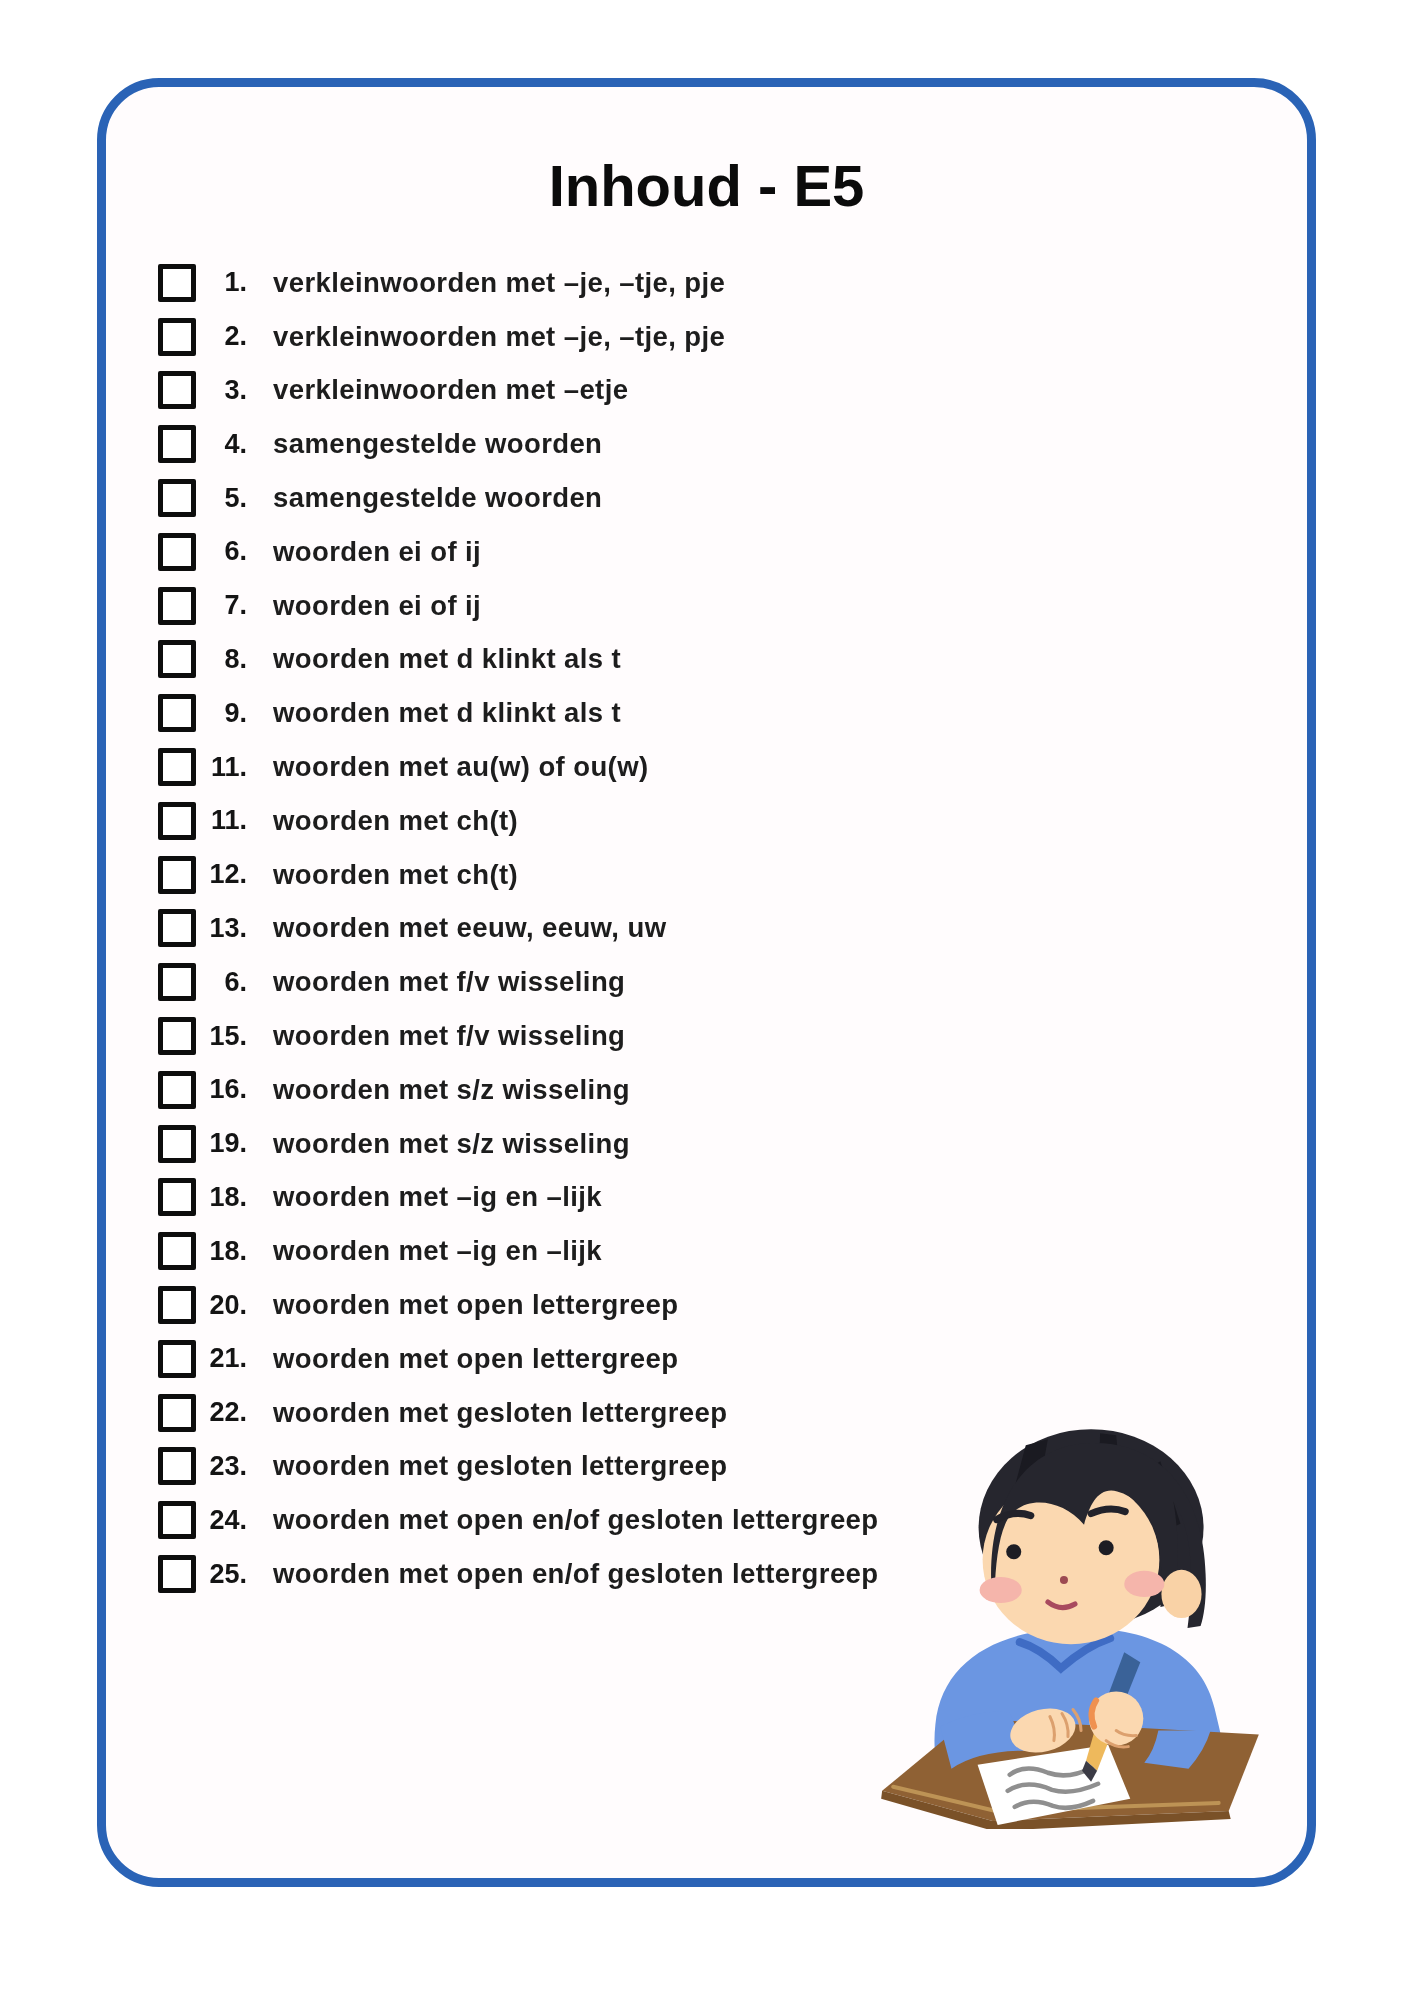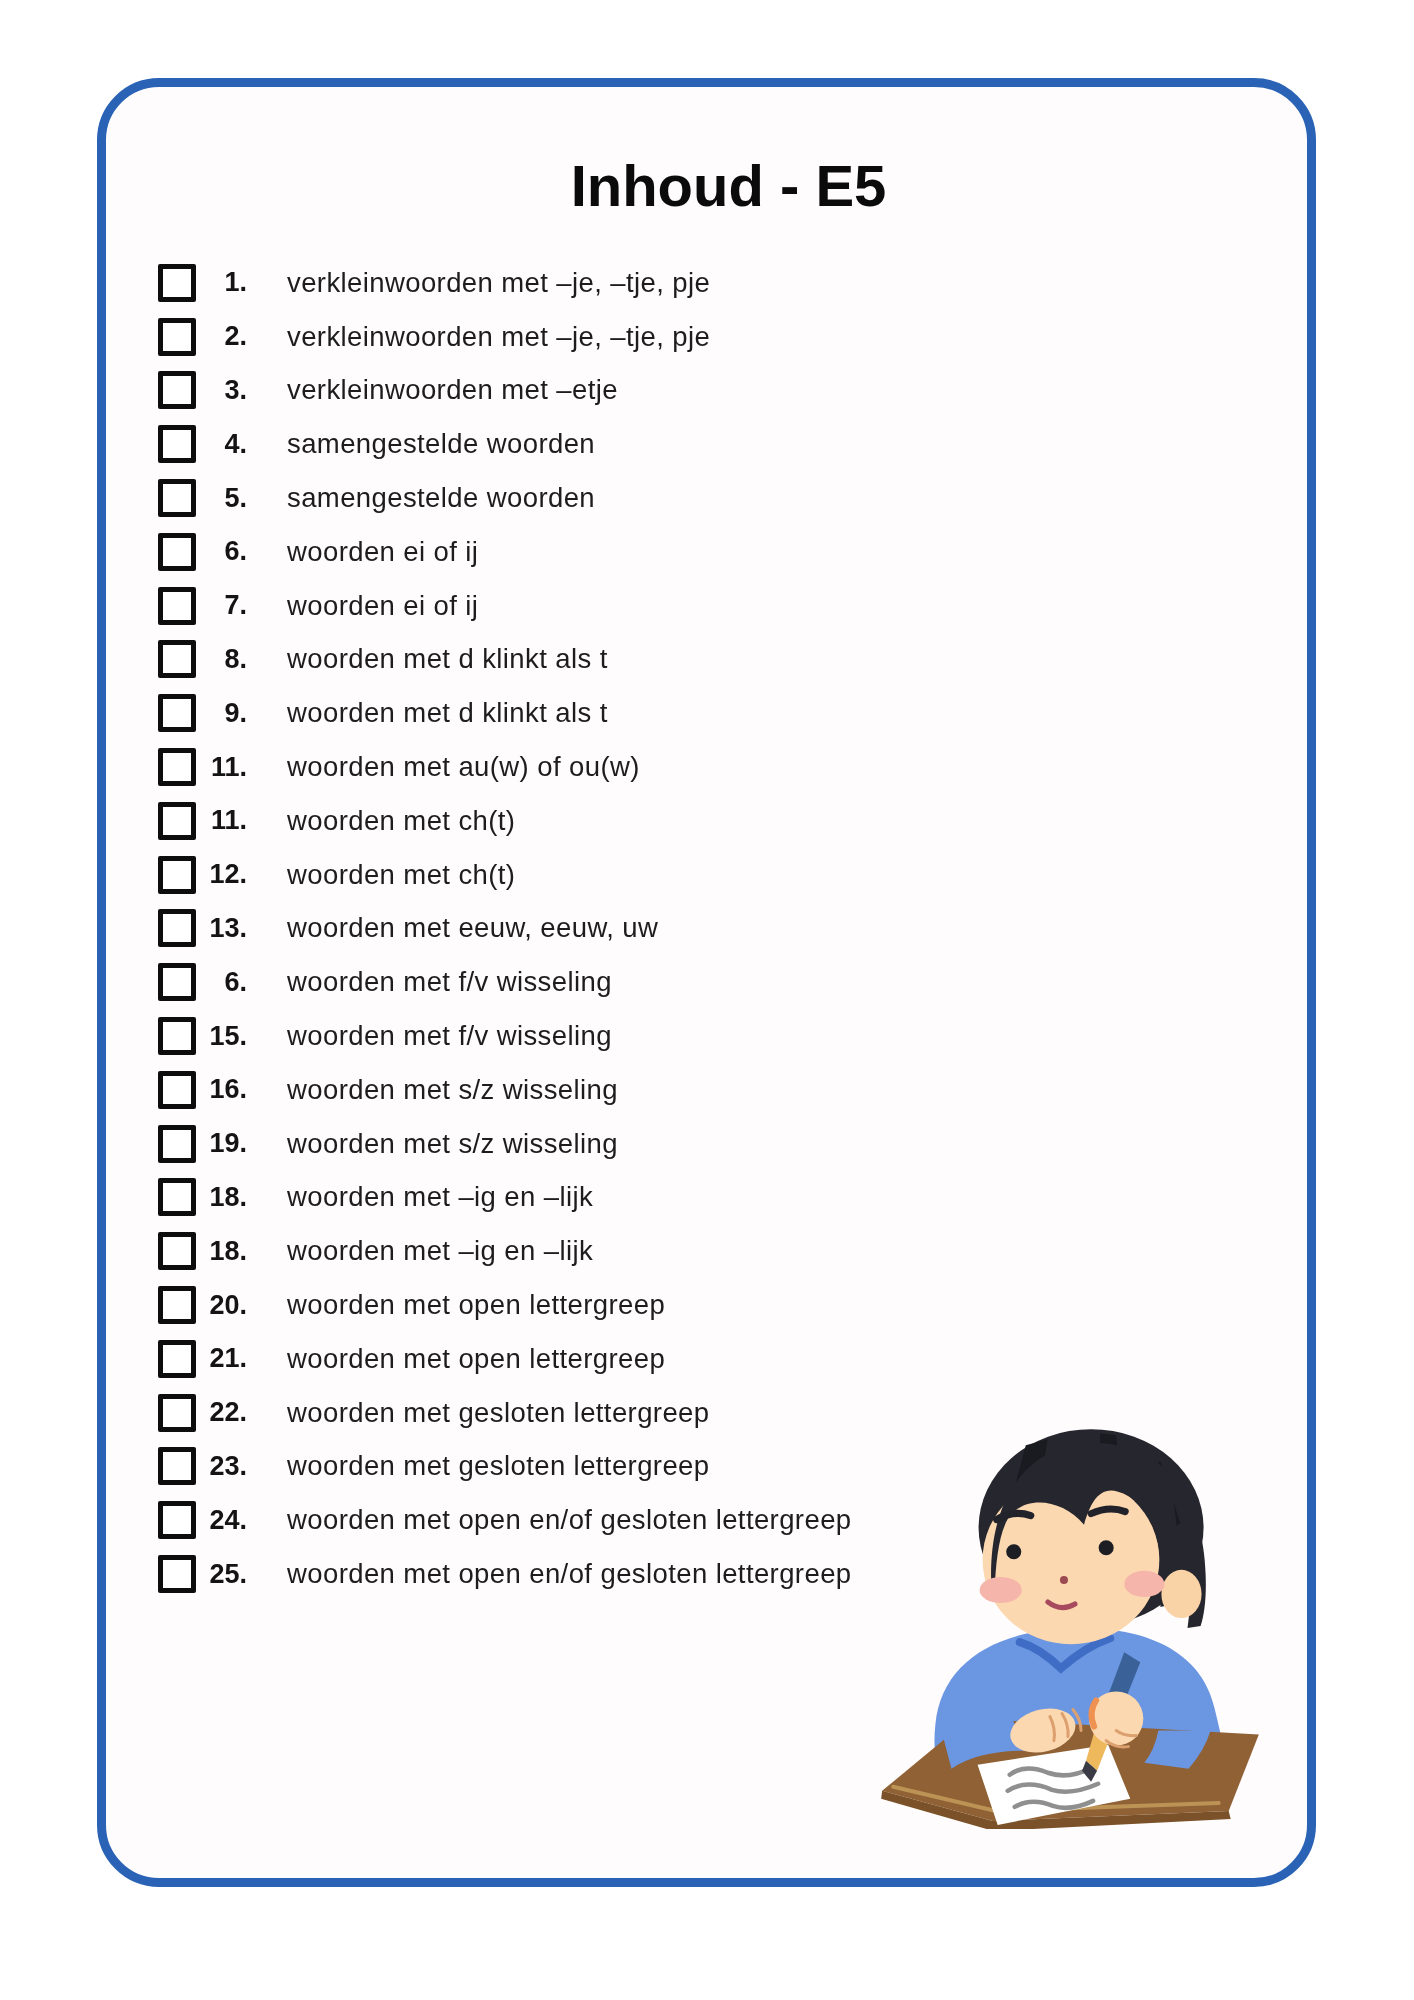--- a/index.html
+++ b/index.html
@@ -7,35 +7,35 @@
   .page { position: relative; width: 1414px; height: 2000px; background: #ffffff; overflow: hidden; }
 
   .card {
     position: absolute; left: 97px; top: 78px; width: 1219px; height: 1809px;
     background: #fffcfd; border: 9px solid #2a63b6; border-radius: 62px;
   }
 
   .title {
     position: absolute; left: 0; top: 70px; width: 100%;
     text-align: center; font-size: 58px; font-weight: 700; color: #0b0b0b;
-    letter-spacing: 0px; line-height: 1; margin-left: 22px;
+    letter-spacing: 0px; line-height: 1;
   }
 
   .list { position: absolute; left: 52px; top: 169px; }
   .row { display: flex; align-items: center; height: 53.8px; }
   .checkbox {
     width: 38px; height: 38px; border: 5px solid #0d0d0d; background: #ffffff;
     border-radius: 2px; flex: none;
   }
   .num {
     width: 43px; margin-left: 8px; flex: none;
     text-align: right; font-size: 27px; font-weight: 700; color: #141414;
   }
   .label {
-    margin-left: 40px; font-size: 27.5px; font-weight: 400; color: #1d1d1d;
+    margin-left: 26px; font-size: 27.5px; font-weight: 700; color: #1d1d1d;
     letter-spacing: 0.4px; white-space: nowrap;
   }
 
   .illustration { position: absolute; left: 751px; top: 1290px; }
 
   .footer-pill {
     position: absolute; left: 50%; top: 1910px; transform: translateX(-50%);
     width: 556px; height: 64px; border: 4px solid #2e2e2e; border-radius: 44px;
     background: #ffffff; display: flex; align-items: center; justify-content: center;
   }

